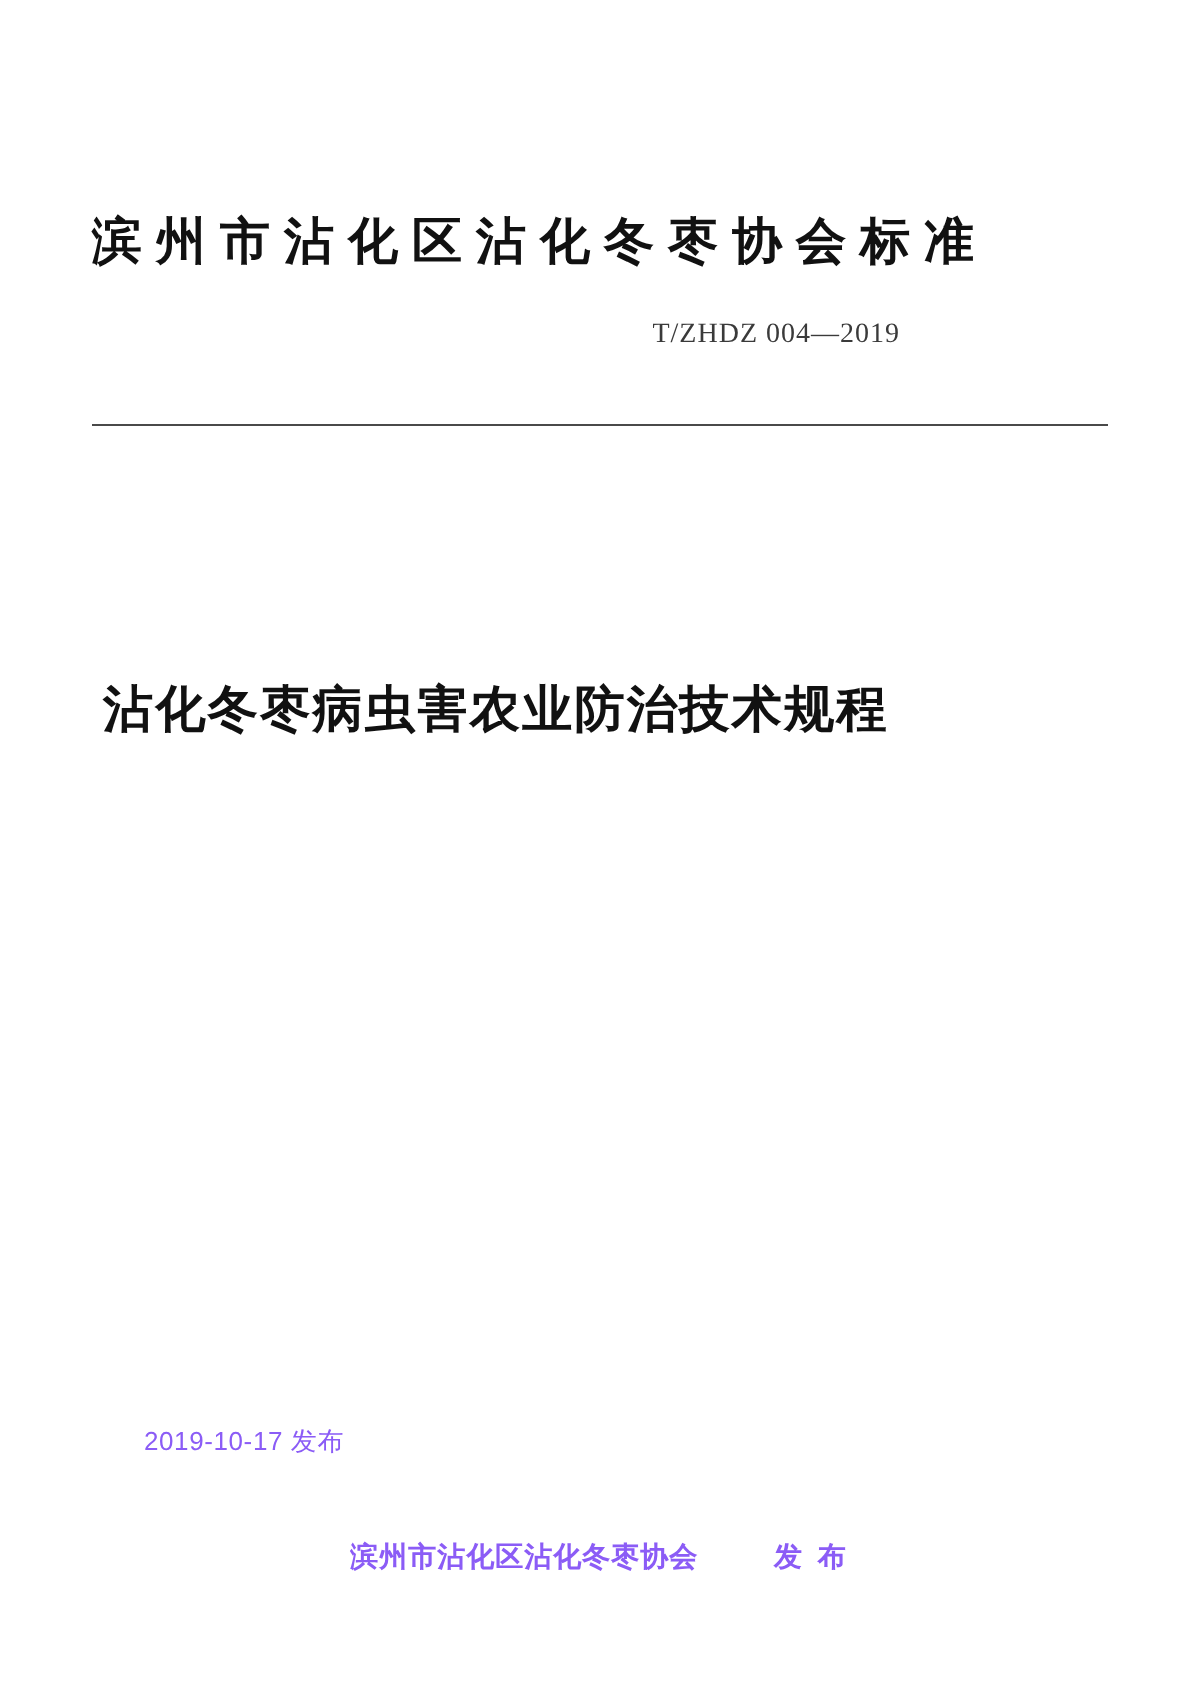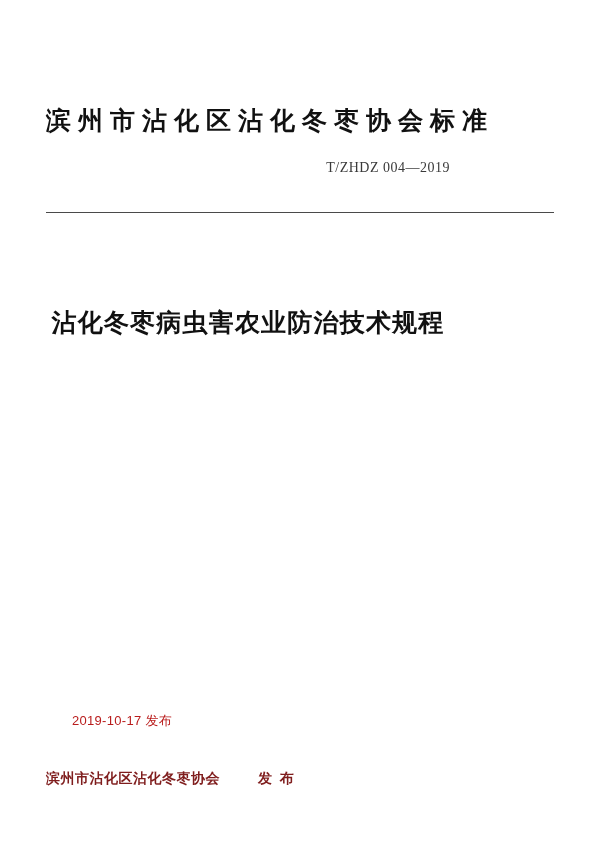--- a/index.html
+++ b/index.html
@@ -48,59 +48,59 @@
   .divider-rule {
     position: absolute;
     top: 212px;
     left: 46px;
     width: 508px;
     height: 1px;
     background: #4a4a4a;
   }
   .doc-title {
     position: absolute;
-    top: 306px;
+    top: 338px;
     left: 46px;
     right: 46px;
     text-align: center;
     font-size: 25px;
     font-weight: bold;
     letter-spacing: 1.2px;
     color: #111;
     font-family: Liberation Mono, monospace;
   }
   .footer-dates {
     position: absolute;
     top: 712px;
     left: 46px;
     width: 508px;
     display: flex;
     justify-content: space-between;
     align-items: baseline;
     font-size: 13px;
-    color: #b91c1c;
+    color: #8b5cf6;
     font-family: "Liberation Sans", sans-serif;
   }
   .issue-date {
     letter-spacing: 0.3px;
     padding-left: 26px;
   }
   .effective-date {
     letter-spacing: 0.3px;
     padding-right: 16px;
   }
   .footer-issuer {
     position: absolute;
     top: 770px;
     left: 46px;
     width: 508px;
-    text-align: left;
+    text-align: center;
     font-size: 14px;
     font-weight: bold;
-    color: #7f1d1d;
+    color: #8b5cf6;
     font-family: "Liberation Sans", sans-serif;
   }
   .footer-issuer .issuer-name {
     letter-spacing: 0.5px;
   }
   .footer-issuer .issuer-action {
     display: inline-block;
     margin-left: 34px;
     letter-spacing: 2px;
   }

